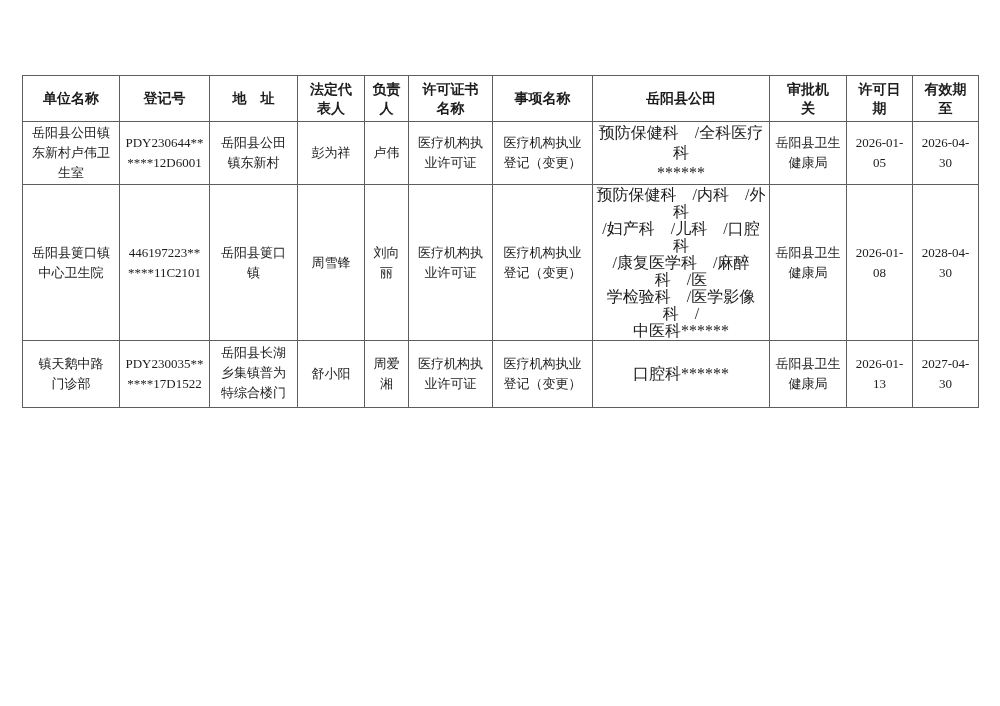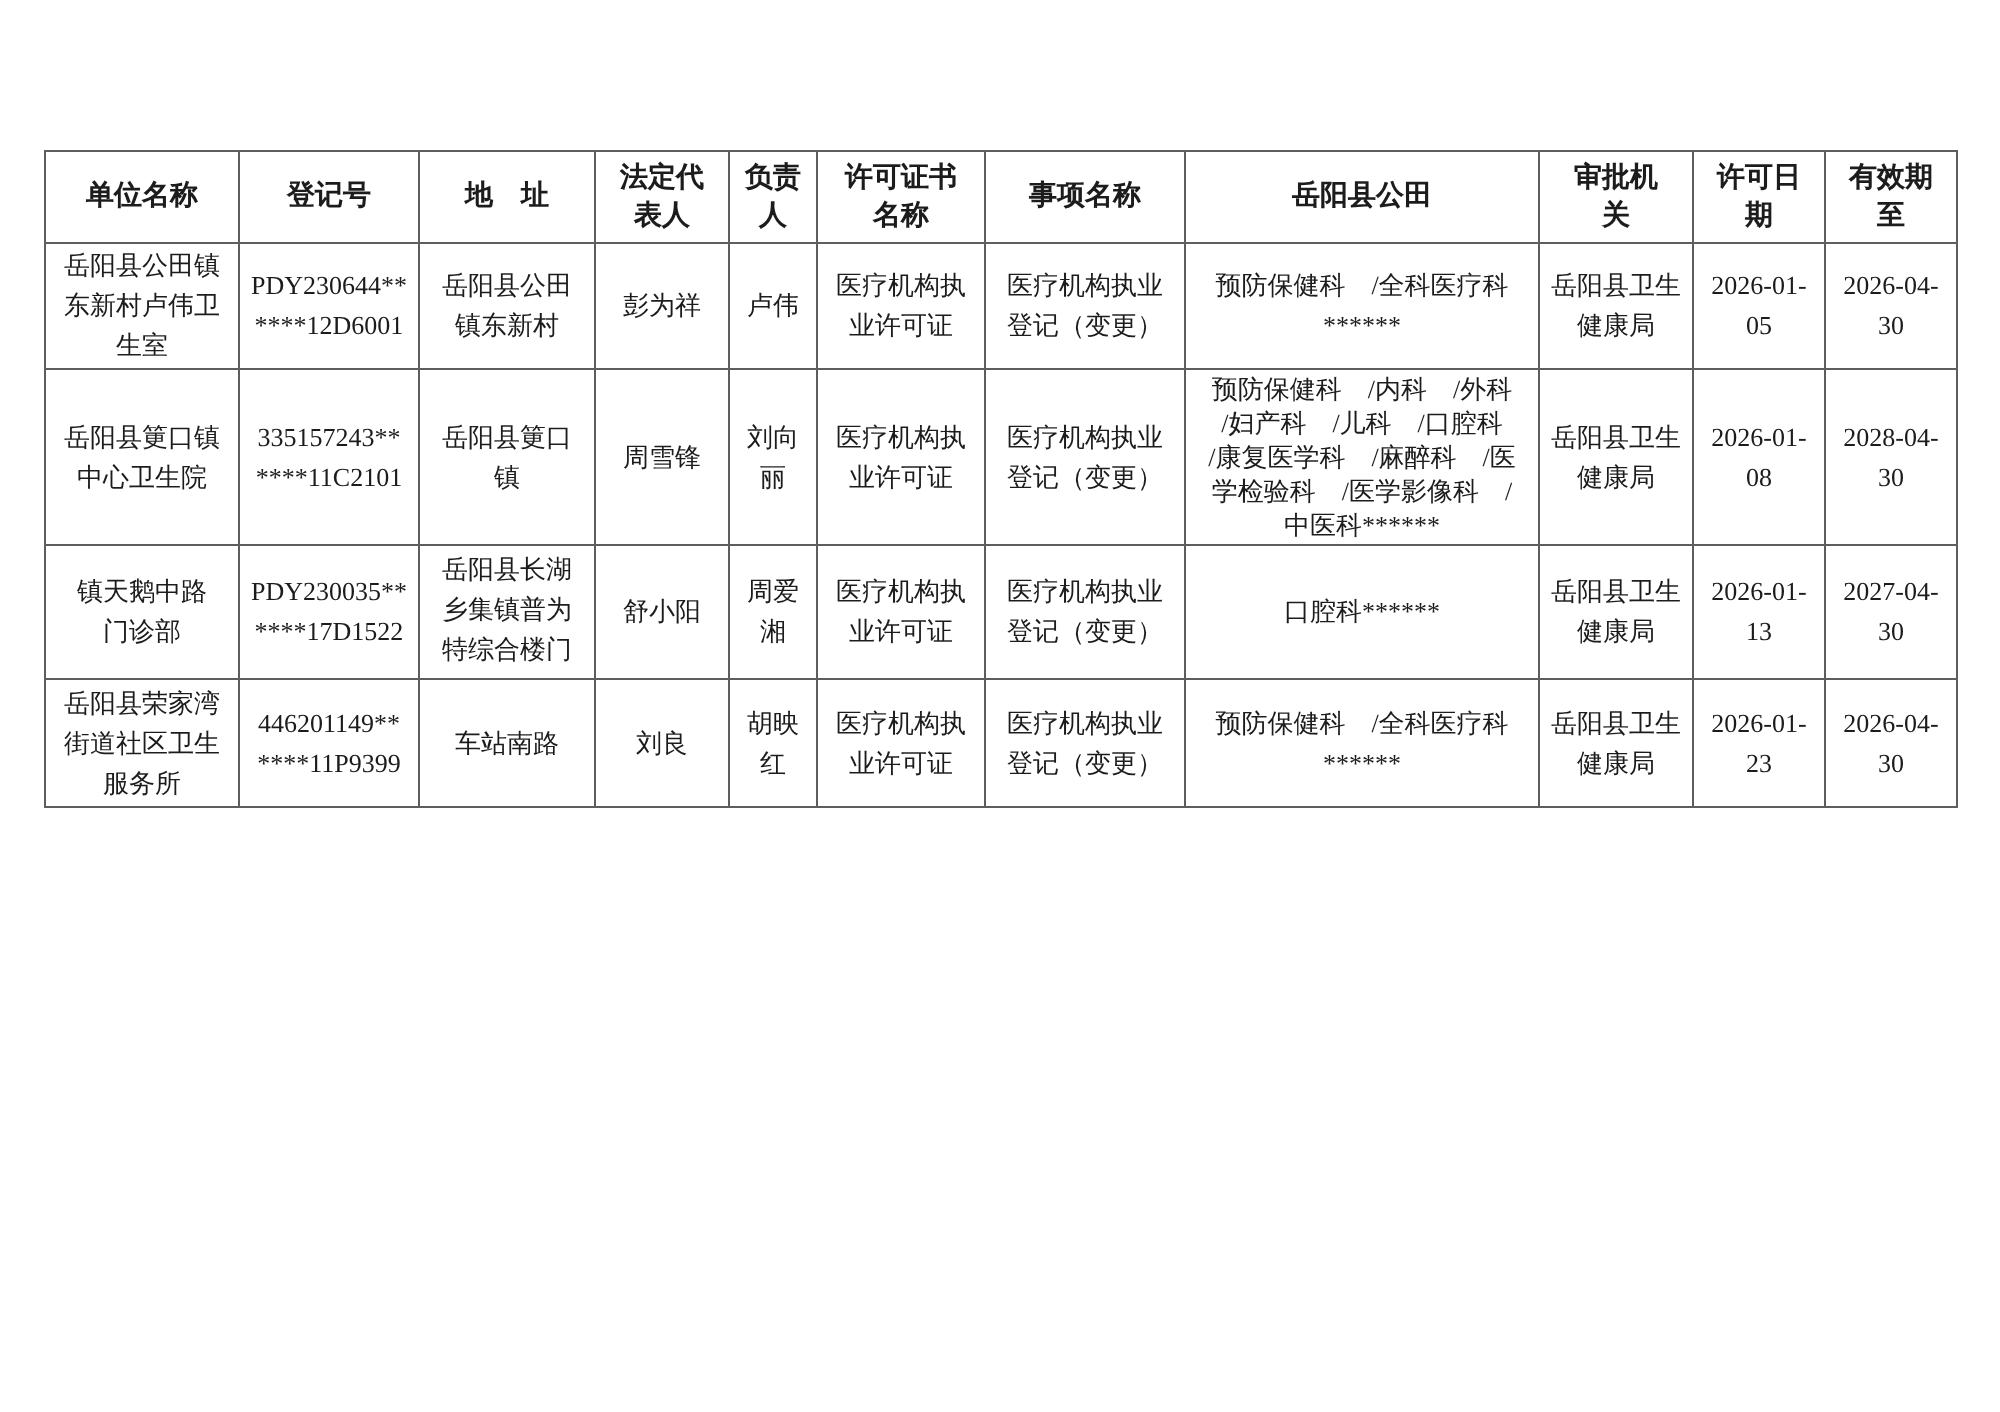--- a/index.html
+++ b/index.html
@@ -16,21 +16,21 @@
   .doc-table th,.doc-table td{
     border:1px solid #5e5e5e;
     text-align:center;vertical-align:middle;
     padding:1px 3px;
     white-space:pre-line;
     overflow:hidden;
     word-break:break-all;
   }
   .doc-table th{font-size:14px;font-weight:bold;line-height:19px;}
   .doc-table td{font-size:13px;line-height:20px;}
-  .doc-table td.cell-dept{font-size:13px;}
+  .doc-table td.cell-dept{font-size:16px;}
   .doc-table td.tight{line-height:17px;}
   tr.rh-head{height:46px;}
   tr.rh0{height:63px;}
   tr.rh1{height:88px;}
   tr.rh2{height:67px;}
   tr.rh3{height:64px;}
   tr.rh4{height:70px;}
   tr.rh5{height:88px;}
   .clipbox{max-height:62px;overflow:hidden;}
 </style>
@@ -93,21 +93,21 @@
         <td>岳阳县卫生
 健康局</td>
         <td>2026-01-
 05</td>
         <td>2026-04-
 30</td>
       </tr>
       <tr class="rh1">
         <td>岳阳县筻口镇
 中心卫生院</td>
-        <td>335157243**
+        <td>446197223**
 ****11C2101</td>
         <td>岳阳县筻口
 镇</td>
         <td>周雪锋</td>
         <td>刘向
 丽</td>
         <td>医疗机构执
 业许可证</td>
         <td>医疗机构执业
 登记（变更）</td>
@@ -140,38 +140,15 @@
         <td>医疗机构执业
 登记（变更）</td>
         <td class="cell-dept">口腔科******</td>
         <td>岳阳县卫生
 健康局</td>
         <td>2026-01-
 13</td>
         <td>2027-04-
 30</td>
       </tr>
-      <tr class="rh3">
-        <td>岳阳县荣家湾
-街道社区卫生
-服务所</td>
-        <td>446201149**
-****11P9399</td>
-        <td>车站南路</td>
-        <td>刘良</td>
-        <td>胡映
-红</td>
-        <td>医疗机构执
-业许可证</td>
-        <td>医疗机构执业
-登记（变更）</td>
-        <td class="cell-dept">预防保健科　/全科医疗科
-******</td>
-        <td>岳阳县卫生
-健康局</td>
-        <td>2026-01-
-23</td>
-        <td>2026-04-
-30</td>
-      </tr>
     </tbody>
   </table>
 </div>
 
 </body></html>

